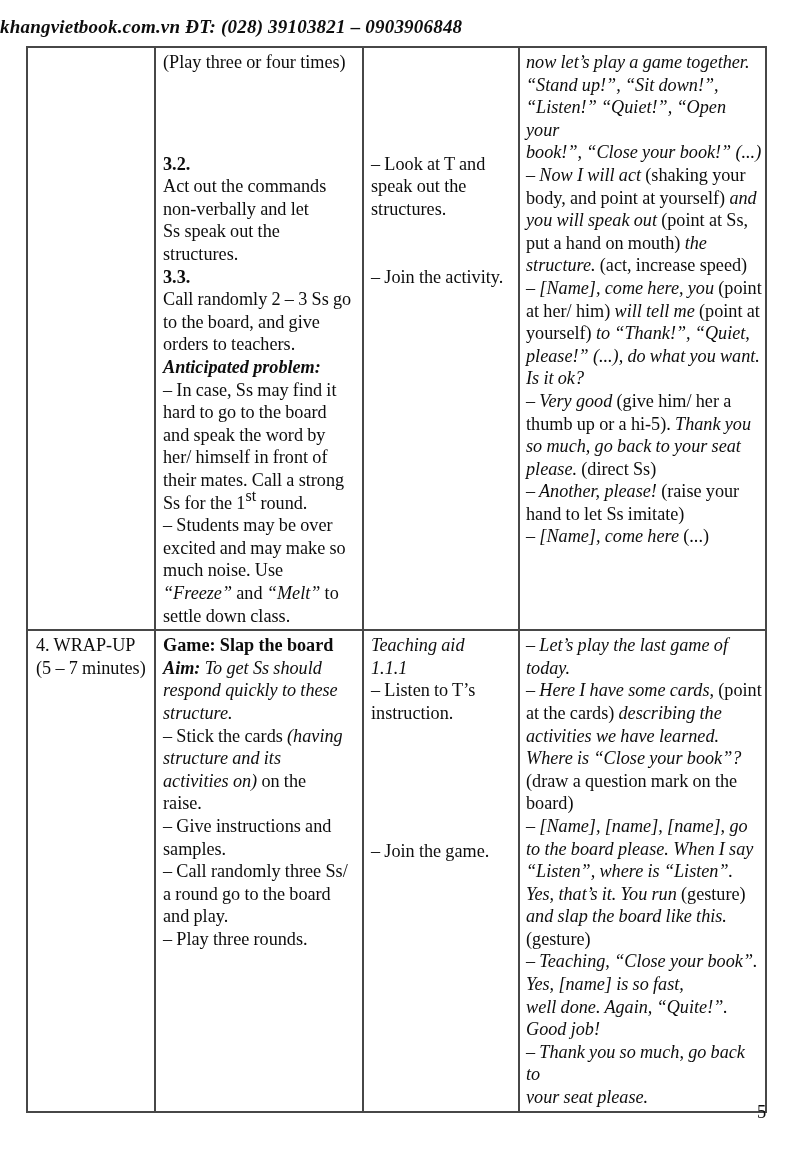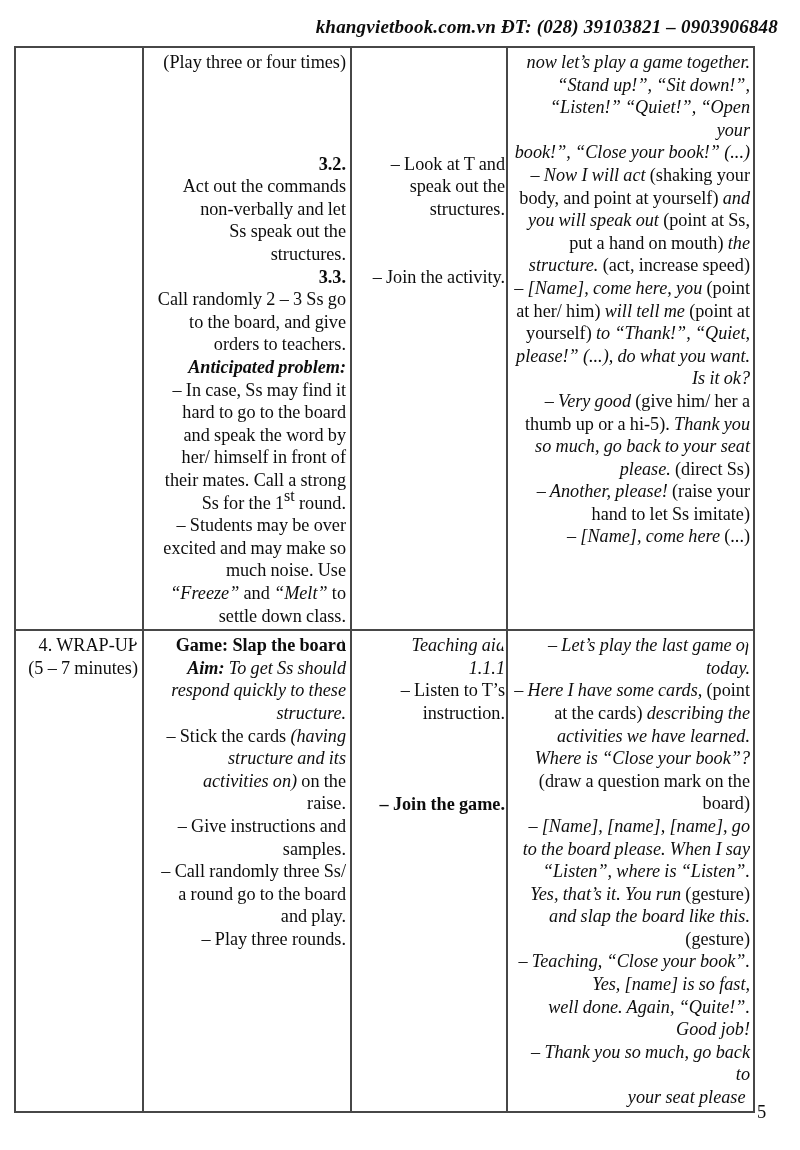--- a/index.html
+++ b/index.html
@@ -1,28 +1,27 @@
 <!DOCTYPE html>
 <html><head>
 <meta charset="utf-8">
 <style>
   html,body { margin:0; padding:0; background:#ffffff; }
   .page {
     position:relative; width:800px; height:1150px; background:#ffffff;
     font-family:"Liberation Serif","DejaVu Serif",serif; color:#0d0d0d; overflow:hidden;
   }
   .header {
-    position:absolute; top:16px; left:0; right:22px; text-align:right;
+    position:absolute; top:16px; left:0; right:22px; text-align:left;
     font-size:19px; font-weight:bold; font-style:italic; letter-spacing:0.2px;
     white-space:nowrap;
-    padding-left:23px;
   }
   table.doc-table {
-    position:absolute; left:14px; top:46px; width:739px;
-    border-collapse:collapse; table-layout:fixed;text-align:right;
+    position:absolute; left:26px; top:46px; width:739px;
+    border-collapse:collapse; table-layout:fixed;
   }
   col.c1{width:128px} col.c2{width:208px} col.c3{width:156px} col.c4{width:247px}
   td {
     border:2px solid #474747; vertical-align:top; overflow:hidden;
     padding:3px 4px 2px 7px;
     font-size:18.2px; line-height:22.6px; word-spacing:-0.3px;
   }
   td.stage { padding-left:8px; }
   td.lang  { padding-left:6px; padding-right:3px; }
   td.stud  { padding-right:1px; }
@@ -87,21 +86,21 @@
             <p class="para"><span class="b">Game: Slap the board</span></p>
             <p class="para"><span class="b i">Aim: </span><span class="i">To get Ss should</span><br><span class="i">respond quickly to these</span><br><span class="i">structure.</span></p>
             <p class="para"><span>– Stick the cards </span><span class="i">(having</span><br><span class="i">structure and its</span><br><span class="i">activities on)</span><span> on the</span><br><span>raise.</span></p>
             <p class="para"><span>– Give instructions and</span><br><span>samples.</span></p>
             <p class="para"><span>– Call randomly three Ss/</span><br><span>a round go to the board</span><br><span>and play.</span></p>
             <p class="para"><span>– Play three rounds.</span></p>
           </td>
         <td class="stud">
             <p class="para"><span class="i">Teaching aid</span><br><span class="i">1.1.1</span></p>
             <p class="para"><span>– Listen to T’s</span><br><span>instruction.</span></p>
-            <p class="para" style="margin-top: 68px; font-weight: bold;"><span>– Join the game.</span></p>
+            <p class="para" style="margin-top: 115px;"><span>– Join the game.</span></p>
           </td>
         <td class="lang">
             <p class="para"><span class="i">– Let’s play the last game of</span><br><span class="i">today.</span></p>
             <p class="para"><span class="i">– Here I have some cards, </span><span>(point</span><br><span>at the cards) </span><span class="i">describing the</span><br><span class="i">activities we have learned.</span><br><span class="i">Where is “Close your book”?</span><br><span>(draw a question mark on the</span><br><span>board)</span></p>
             <p class="para"><span class="i">– [Name], [name], [name], go</span><br><span class="i">to the board please. When I say</span><br><span class="i">“Listen”, where is “Listen”.</span><br><span class="i">Yes, that’s it. You run </span><span>(gesture)</span><br><span class="i">and slap the board like this.</span><br><span>(gesture)</span></p>
             <p class="para"><span class="i">– Teaching, “Close your book”.</span><br><span class="i">Yes, [name] is so fast,</span><br><span class="i">well done. Again, “Quite!”.</span><br><span class="i">Good job!</span></p>
             <p class="para"><span class="i">– Thank you so much, go back to</span><br><span class="i">your seat please.</span></p>
           </td>
       </tr>
     </tbody>

